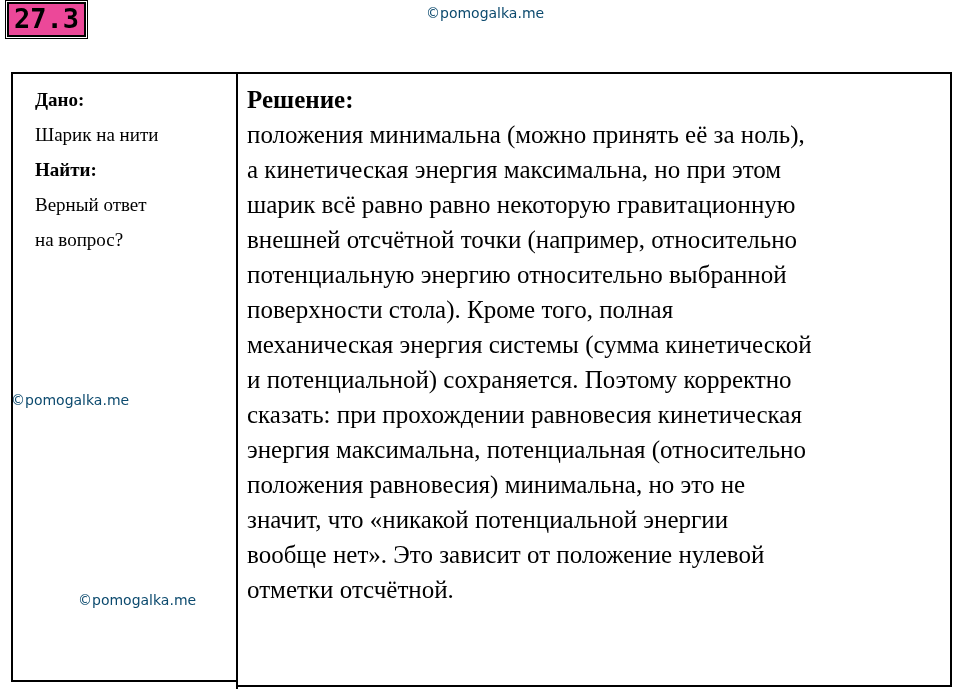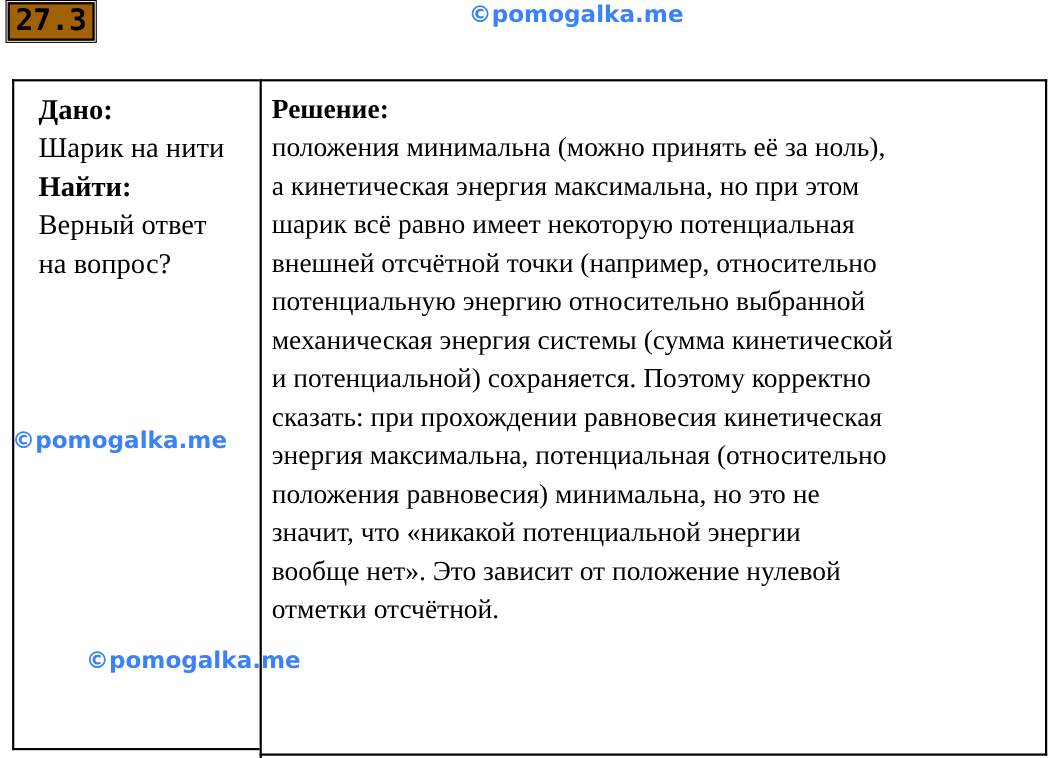--- a/index.html
+++ b/index.html
@@ -17,41 +17,41 @@
     -webkit-font-smoothing: none;
   }
 
   
   .ex-box {
     position: absolute;
     left: 7px;
     top: 2px;
     border: 2px solid #000;
     padding: 0px 5px 1px 5px;
-    background: #a16207;
+    background: #ec4899;
     box-shadow: 0 0 0 1px #fff, 0 0 0 2px #000;
   }
   .ex-box-inner {
     font-family: "DejaVu Sans Mono", monospace;
     font-weight: bold;
     font-size: 27px;
     line-height: 30px;
     letter-spacing: 0px;
     color: #000;
     white-space: nowrap;
   }
 
   
   .wm {
     position: absolute;
     font-family: "DejaVu Sans", sans-serif;
-    font-weight: bold;
-    font-size: 21px;
+    font-weight: normal;
+    font-size: 14px;
     line-height: 20px;
-    color: #3b82f6;
+    color: #0c4a6e;
     white-space: nowrap;
   }
   .wm-top  { left: 426px; top: 3px; }
   .wm-mid  { left: 11px;  top: 390px; }
   .wm-low  { left: 78px;  top: 590px; }
 
   
   .table {
     position: absolute;
     left: 11px;
@@ -97,21 +97,21 @@
     top: 8px;
     width: 200px;
   }
   .right-text {
     position: absolute;
     left: 11px;
     top: 8px;
     width: 700px;
   }
   .line {
-    font-size: 26px;
+    font-size: 19px;
     line-height: 35px;
     white-space: nowrap;
   }
   .line.b { font-weight: bold; }
   .right-text .line { font-size: 25px; line-height: 35px; }
 </style>
 </head>
 <body>
 
 <div class="ex-box">
@@ -130,23 +130,24 @@
       <div class="line">Верный ответ</div>
       <div class="line">на вопрос?</div>
     </div>
   </div>
 
   <div class="col-right">
     <div class="right-text">
       <div class="line b">Решение:</div>
       <div class="line">положения минимальна (можно принять её за ноль),</div>
       <div class="line">а кинетическая энергия максимальна, но при этом</div>
-      <div class="line">шарик всё равно имеет некоторую потенциальная</div>
+      <div class="line">шарик всё равно равно некоторую гравитационную</div>
       <div class="line">внешней отсчётной точки (например, относительно</div>
       <div class="line">потенциальную энергию относительно выбранной</div>
+      <div class="line">поверхности стола). Кроме того, полная</div>
       <div class="line">механическая энергия системы (сумма кинетической</div>
       <div class="line">и потенциальной) сохраняется. Поэтому корректно</div>
       <div class="line">сказать: при прохождении равновесия кинетическая</div>
       <div class="line">энергия максимальна, потенциальная (относительно</div>
       <div class="line">положения равновесия) минимальна, но это не</div>
       <div class="line">значит, что «никакой потенциальной энергии</div>
       <div class="line">вообще нет». Это зависит от положение нулевой</div>
       <div class="line">отметки отсчётной.</div>
     </div>
   </div>

